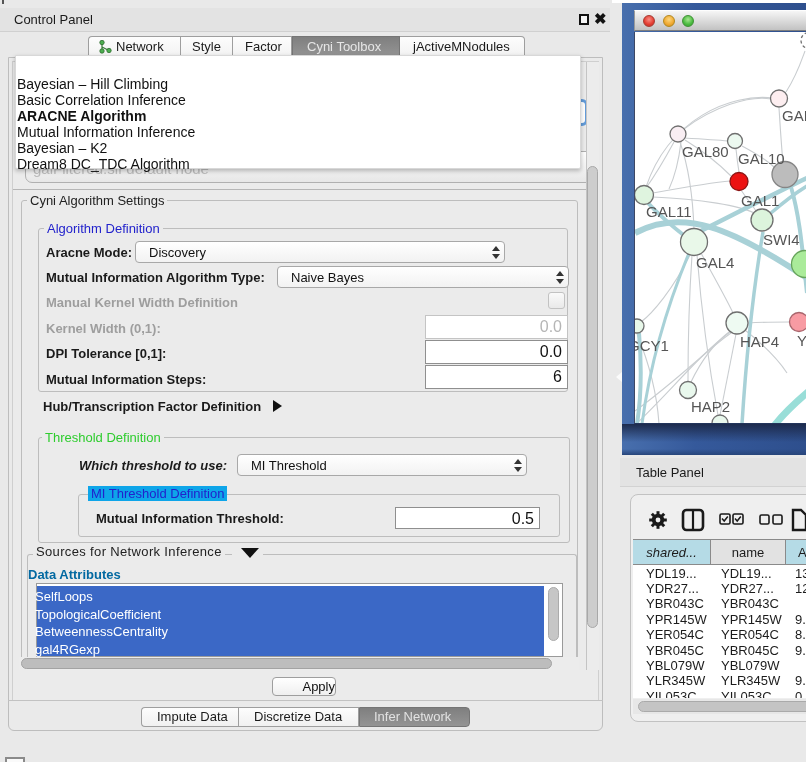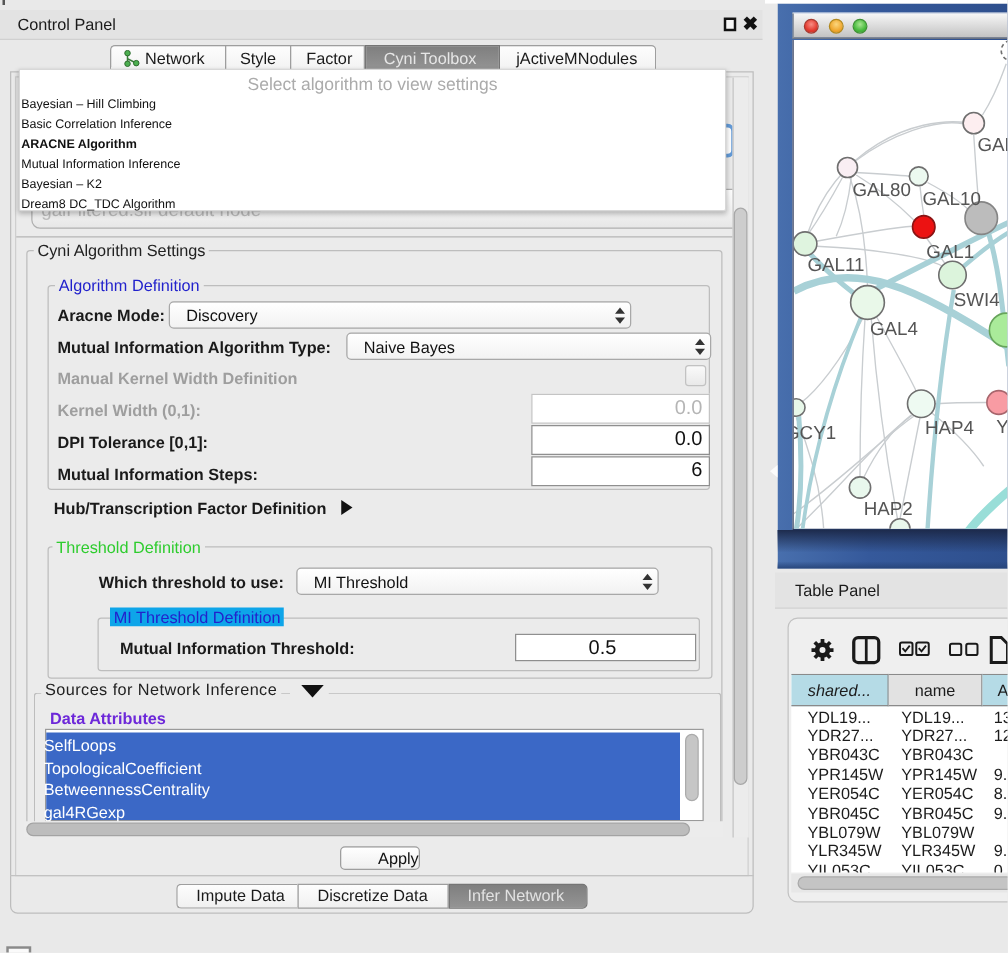--- a/index.html
+++ b/index.html
@@ -91,37 +91,37 @@
 
     <div class="abs lbl" style="left:46px;top:372px;">Mutual Information Steps:</div>
     <div class="abs field" style="left:425px;top:365px;width:143px;height:24px;">6</div>
 
     <div class="abs lbl" style="left:43px;top:399px;">Hub/Transcription Factor Definition</div>
     <div class="abs" style="left:273px;top:400px;width:0;height:0;border-left:9px solid #111;border-top:6px solid transparent;border-bottom:6px solid transparent;"></div>
 
     <div class="abs" style="left:38px;top:437px;width:532px;height:106px;border:1px solid #bdbdbd;border-radius:3px;"></div>
     <div class="abs" style="left:42px;top:430px;background:#ebebeb;padding:0 3px;font-size:13px;color:#2ecc2e;">Threshold Definition</div>
 
-    <div class="abs lbl" style="left:79px;top:458px;">Which threshold to use:</div>
+    <div class="abs lbl" style="left:79px;top:458px;font-style:italic;">Which threshold to use:</div>
     <div class="abs combo" style="left:237px;top:454px;width:290px;height:22px;">
         <span>MI Threshold</span>
         <i></i>
       </div>
 
     <div class="abs" style="left:78px;top:494px;width:482px;height:43px;border:1px solid #bdbdbd;border-radius:3px;"></div>
     <div class="abs" style="left:88px;top:486px;background:#0ea5e9;padding:0 3px;font-size:13px;color:#2222cc;">MI Threshold Definition</div>
 
     <div class="abs lbl" style="left:96px;top:511px;">Mutual Information Threshold:</div>
-    <div class="abs field" style="left:412px;top:507px;width:145px;height:22px;text-align:center;">0.5</div>
+    <div class="abs field" style="left:395px;top:507px;width:145px;height:22px;">0.5</div>
 
     <div class="abs" style="left:27px;top:554px;width:550px;height:114px;border:1px solid #bdbdbd;border-top:1px solid #bdbdbd;border-radius:3px;border-bottom:none;"></div>
     <div class="abs" style="left:33px;top:544px;background:#ebebeb;padding:0 3px;font-size:13px;letter-spacing:0.35px;color:#222;">Sources for Network Inference</div>
     <div class="abs" style="left:232px;top:546px;width:31px;height:13px;background:#ebebeb;"></div>
     <div class="abs" style="left:241px;top:548px;width:0;height:0;border-top:10px solid #111;border-left:9.5px solid transparent;border-right:9.5px solid transparent;"></div>
-    <div class="abs" style="left:40px;top:567px;font-size:13px;font-weight:bold;color:#6d28d9;">Data Attributes</div>
+    <div class="abs" style="left:28px;top:567px;font-size:13px;font-weight:bold;color:#0369a1;">Data Attributes</div>
 
     <div class="abs" style="left:36px;top:583px;width:527px;height:74px;border:1px solid #9a9a9a;background:#fff;"></div>
     <div class="abs" style="left:37px;top:586px;width:507px;height:70px;background:#3b68c6;"></div>
     <div class="abs" style="left:35px;top:588px;font-size:13px;color:#fff;line-height:17.5px;">SelfLoops<br>TopologicalCoefficient<br>BetweennessCentrality<br>gal4RGexp</div>
     <div class="abs" style="left:548px;top:587px;width:11px;height:54px;background:#c6c6c6;border:1px solid #ababab;border-radius:6px;"></div>
   </div>
 
   <div class="abs" style="left:19px;top:657px;width:560px;height:13px;background:#ececec;"></div>
   <div class="abs" style="left:21px;top:658px;width:531px;height:11px;background:#bdbdbd;border:1px solid #a3a3a3;border-radius:6px;"></div>
 
@@ -135,22 +135,21 @@
   <div class="abs" id="bottabs" style="left:141px;top:707px;height:20px;font-size:13px;color:#1a1a1a;">
     <div style="position:absolute;left:0;top:0;width:97px;height:20px;border:1px solid #9e9e9e;border-right:none;border-radius:4px 0 0 4px;background:linear-gradient(#fdfdfd,#f0f0f0);"></div>
     <div style="position:absolute;left:16px;top:2px;">Impute Data</div>
     <div style="position:absolute;left:97px;top:0;width:121px;height:20px;border:1px solid #9e9e9e;background:linear-gradient(#fdfdfd,#f0f0f0);"></div>
     <div style="position:absolute;left:113px;top:2px;">Discretize Data</div>
     <div style="position:absolute;left:218px;top:0;width:111px;height:20px;background:linear-gradient(#7f7f7f,#949494);border:1px solid #757575;border-radius:0 4px 4px 0;"></div>
     <div style="position:absolute;left:233px;top:2px;color:#e2e2e2;">Infer Network</div>
   </div>
 
   <div id="popup" class="abs" style="left:15px;top:55px;width:566px;height:114px;background:#fff;border:1px solid #d8d8d8;border-radius:0 0 2px 2px;box-shadow:0 2px 4px rgba(0,0,0,0.25);">
-    <div style="position:absolute;left:0;top:3px;width:100%;text-align:center;color:#ababab;font-size:14px;">Select algorithm to view settings</div>
-    <div style="position:absolute;left:1px;top:20px;color:#111;font-size:10px;line-height:16px;">Bayesian – Hill Climbing<br>Basic Correlation Inference<br><b>ARACNE Algorithm</b><br>Mutual Information Inference<br>Bayesian – K2<br>Dream8 DC_TDC Algorithm</div>
+    <div style="position:absolute;left:1px;top:20px;color:#111;font-size:14px;line-height:16px;">Bayesian – Hill Climbing<br>Basic Correlation Inference<br><b>ARACNE Algorithm</b><br>Mutual Information Inference<br>Bayesian – K2<br>Dream8 DC_TDC Algorithm</div>
   </div>
 
   <div class="abs" style="left:5px;top:757px;width:20px;height:14px;border:2px solid #8a8a8a;background:#fafafa;"></div>
 
   <div class="abs" style="left:612px;top:0;width:194px;height:3px;background:#fff;"></div>
   <div class="abs" id="bluezone" style="left:622px;top:3px;width:184px;height:452px;background:linear-gradient(90deg,#486fad,#35599b 40%,#2e4f8d);"></div>
   <div class="abs" style="left:612px;top:3px;width:10px;height:452px;background:#e9e9e9;"></div>
 
   <div class="abs" style="left:616px;top:372px;width:0;height:0;border-right:6px solid #fbfbfb;border-top:5px solid transparent;border-bottom:5px solid transparent;"></div>
 

